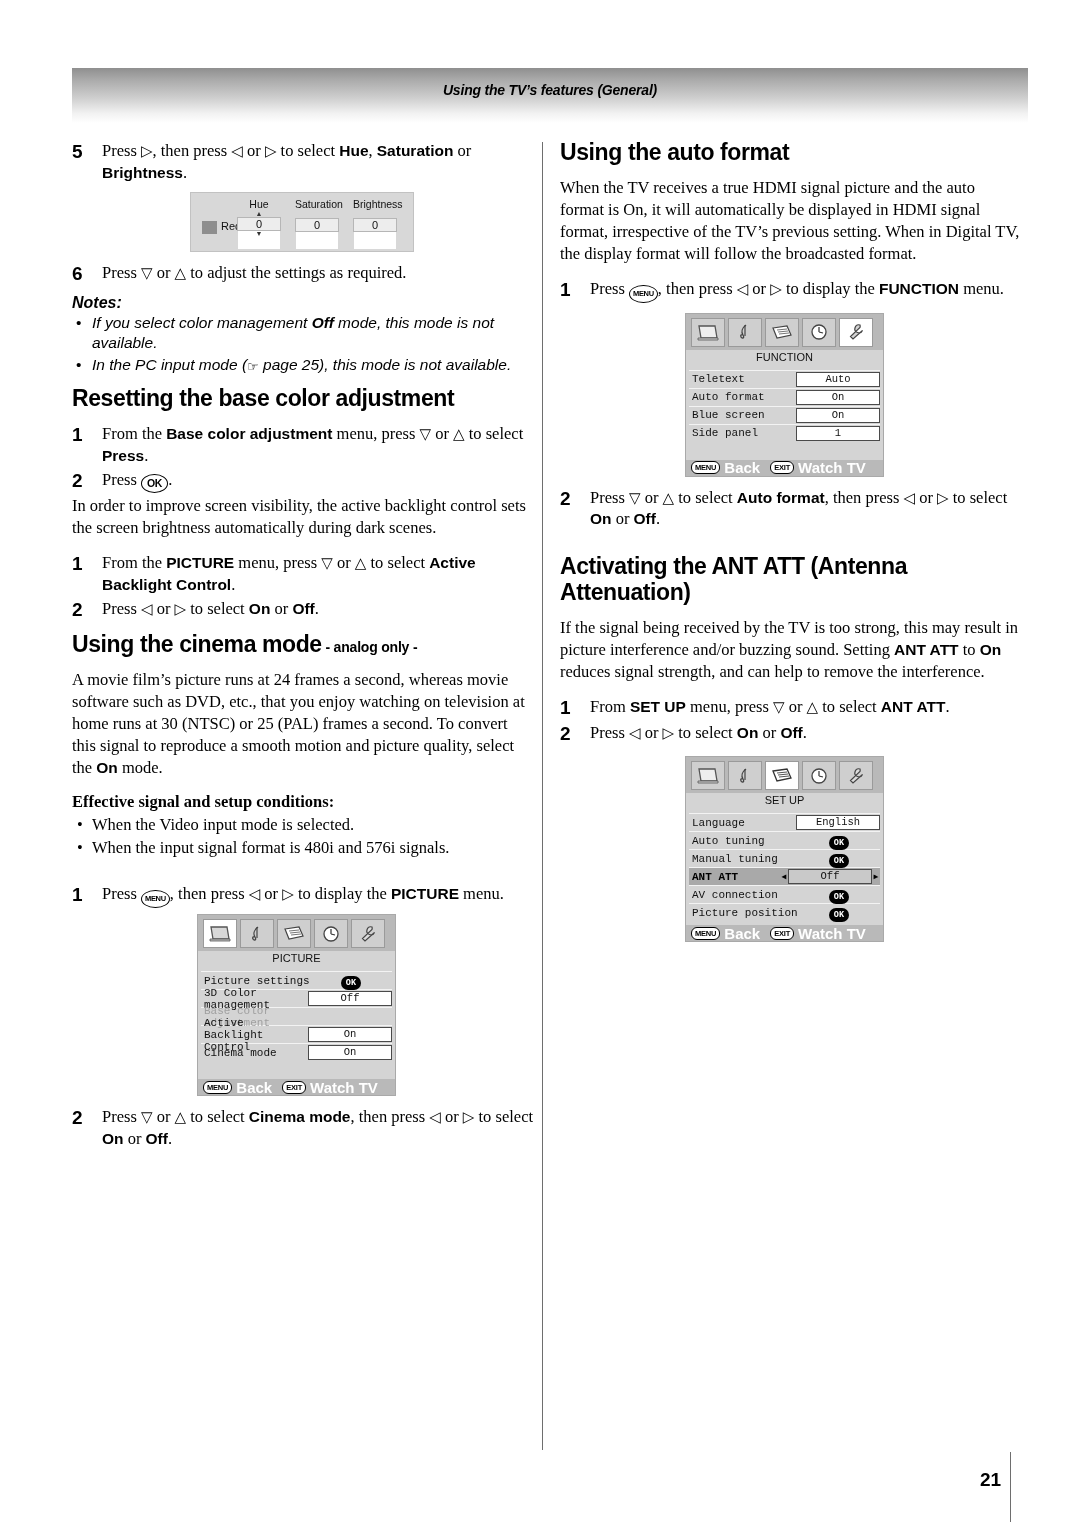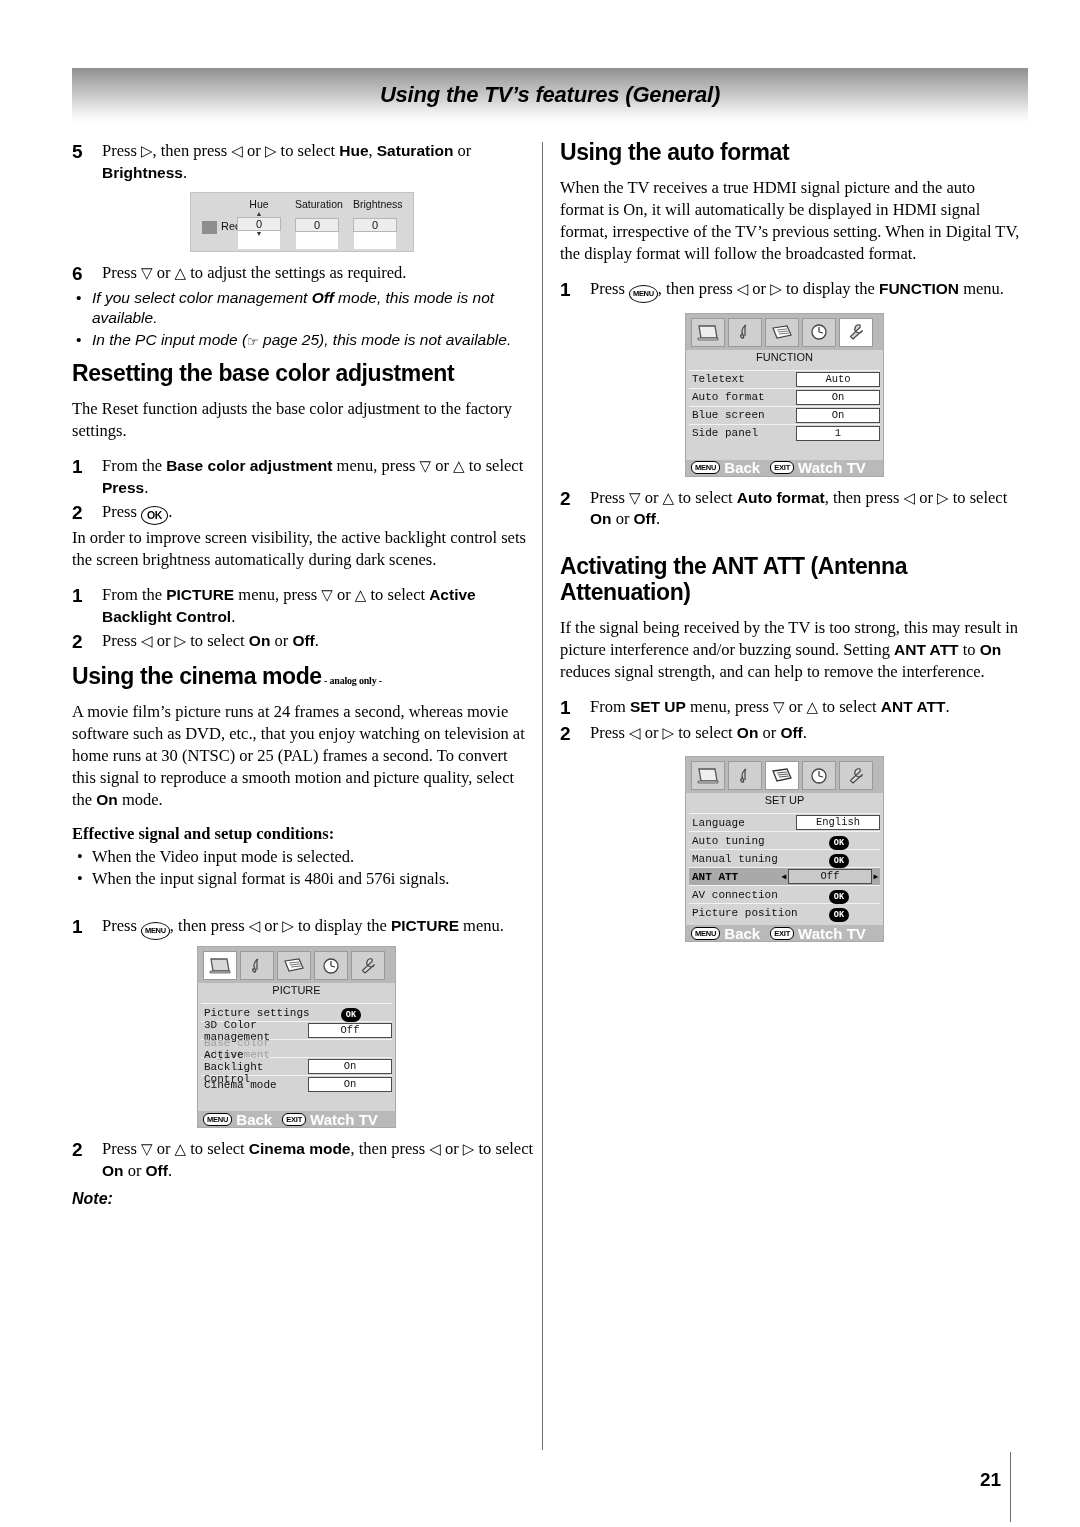--- a/index.html
+++ b/index.html
@@ -6,36 +6,36 @@
   body{width:1080px;height:1527px;position:relative;font-family:"Liberation Serif",serif;color:#000;overflow:hidden;}
 
   
   .header-band{
     position:absolute;left:72px;top:68px;width:956px;height:55px;
     background:linear-gradient(to bottom,#8f8f8f 0%,#ababab 22%,#cfcfcf 55%,#f1f1f1 82%,#ffffff 100%);
   }
   .header-title{
     position:absolute;left:0;top:14px;width:100%;text-align:center;
     font-family:"Liberation Sans",sans-serif;font-weight:bold;font-style:italic;
-    font-size:22px;letter-spacing:-0.2px;color:#000;
+    font-size:14px;letter-spacing:-0.2px;color:#000;
   }
 
   
   .col{position:absolute;top:140px;}
   .col-left{left:72px;width:462px;}
   .col-right{left:560px;width:462px;}
   .col-divider{position:absolute;left:542px;top:142px;width:1px;height:1308px;background:#6e6e6e;}
 
   
   p.body{font-size:16.5px;line-height:1.33;margin:0 0 13px 0;text-align:left;}
   h2.sec{
     font-family:"Liberation Sans",sans-serif;font-weight:bold;
     font-size:23px;line-height:1.12;margin:10px 0 11px 0;letter-spacing:-0.4px;
   }
-  h2.sec .suffix{font-size:10px;letter-spacing:-0.2px;font-family:Liberation Serif, serif;}
+  h2.sec .suffix{font-size:14px;letter-spacing:-0.2px;}
   .step{display:flex;margin:0 0 2px 0;}
   .step .num{
     font-family:"Liberation Sans",sans-serif;font-weight:bold;font-size:19px;
     width:30px;flex:0 0 30px;line-height:1.28;
   }
   .step .txt{font-size:16.5px;line-height:1.33;flex:1;}
   .b{font-family:"Liberation Sans",sans-serif;font-weight:bold;font-size:15.5px;}
   .notes-title{
     font-family:"Liberation Sans",sans-serif;font-weight:bold;font-style:italic;
     font-size:16px;margin:8px 0 1px 0;
@@ -179,27 +179,27 @@
       <div style="height:7px;"></div>
       <div class="vbox">0</div>
     </div>
   </div>
 
   <div class="step">
     <div class="num">6</div>
     <div class="txt"><span>Press </span><span class="arr">▽</span><span> or </span><span class="arr">△</span><span> to adjust the settings as required.</span></div>
   </div>
 
+  <div class="notes-title">Notes:</div>
   <ul class="notes">
     <li><span>If you select color management </span><span class="nb">Off</span><span> mode, this mode is not available.</span></li>
     <li><span>In the PC input mode (</span><span class="hand">☞</span><span> page 25</span><span>), this mode is not available.</span></li>
   </ul>
 
   <h2 class="sec">Resetting the base color adjustment</h2>
-  <p class="body">The Reset function adjusts the base color adjustment to the factory settings.</p>
   <div class="step">
     <div class="num">1</div>
     <div class="txt"><span>From the </span><span class="b">Base color adjustment</span><span> menu, press </span><span class="arr">▽</span><span> or </span><span class="arr">△</span><span> to select </span><span class="b">Press</span><span>.</span></div>
   </div>
   <div class="step">
     <div class="num">2</div>
     <div class="txt"><span>Press </span><span class="key key-ok">OK</span><span>.</span></div>
   </div>
 
   <p class="body">In order to improve screen visibility, the active backlight control sets the screen brightness automatically during dark scenes.</p>
@@ -290,21 +290,20 @@
           <span class="ftxt">Watch TV</span>
       </div>
     </div>
   </div>
 
   <div class="step">
     <div class="num">2</div>
     <div class="txt"><span>Press </span><span class="arr">▽</span><span> or </span><span class="arr">△</span><span> to select </span><span class="b">Cinema mode</span><span>, then press </span><span class="arr">◁</span><span> or </span><span class="arr">▷</span><span> to select </span><span class="b">On</span><span> or </span><span class="b">Off</span><span>.</span></div>
   </div>
 
-  <div class="notes-title">Note:</div>
 </div>
 
 <div class="col col-right">
 
   <h2 class="sec" style="margin-top:0;">Using the auto format</h2>
   <p class="body">When the TV receives a true HDMI signal picture and the auto format is On, it will automatically be displayed in HDMI signal format, irrespective of the TV’s previous setting. When in Digital TV, the display format will follow the broadcasted format.</p>
 
   <div class="step">
     <div class="num">1</div>
     <div class="txt"><span>Press </span><span class="key key-menu">MENU</span><span>, then press </span><span class="arr">◁</span><span> or </span><span class="arr">▷</span><span> to display the </span><span class="b">FUNCTION</span><span> menu.</span></div>

